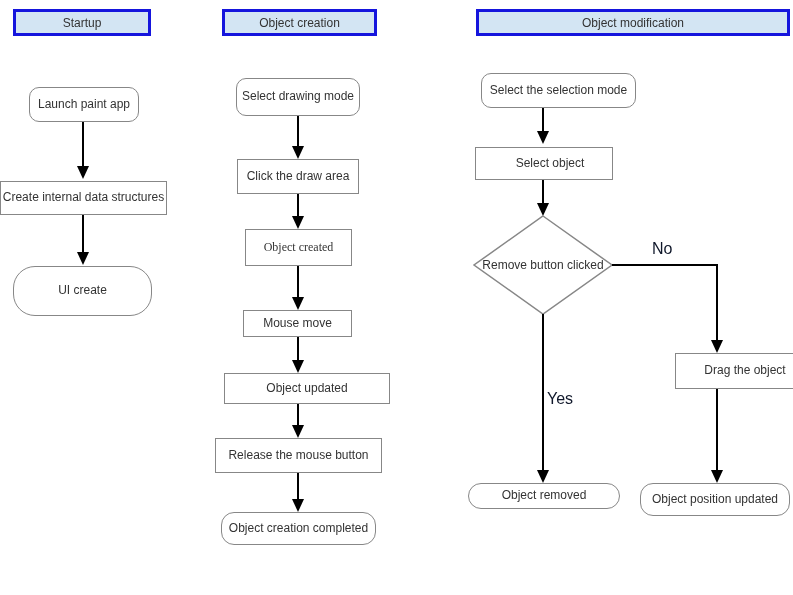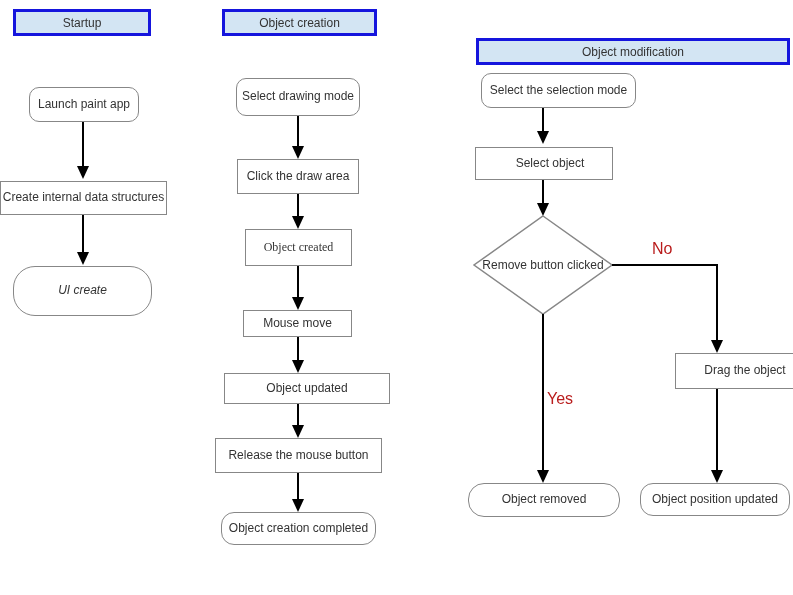--- a/index.html
+++ b/index.html
@@ -18,28 +18,28 @@
   .node{
     position:absolute;box-sizing:border-box;
     border:1.5px solid var(--node-border,#878787);
     background:var(--node-fill,#fff);
     display:flex;align-items:center;justify-content:center;
     font-size:12px;color:var(--text,#333);text-align:center;line-height:1.15;
     white-space:nowrap;
   }
   .rounded{border-radius:10px;}
   .term{border-radius:13px;}
-  .bigterm{border-radius:22px;font-style:italic;}
+  .bigterm{border-radius:22px;}
   .plain{
     position:absolute;box-sizing:border-box;background:transparent;border:none;
     display:flex;align-items:center;justify-content:center;
     font-size:12px;color:var(--text,#333);text-align:center;white-space:nowrap;
   }
   .edge-label{
-    position:absolute;font-size:16px;color:#b91c1c;white-space:nowrap;
+    position:absolute;font-size:16px;color:#0f172a;white-space:nowrap;
   }
   svg line, svg polyline{stroke:var(--arrow,#000);stroke-width:2;fill:none;}
   svg .head{fill:var(--arrow,#000);stroke:none;}
   svg .shape{fill:var(--node-fill,#fff);stroke:var(--node-border,#878787);stroke-width:1.5;}
 </style>
 </head>
 <body>
 
 <div class="canvas">
 
@@ -98,37 +98,37 @@
         <polygon class="head" points="711,340 723,340 717,353"></polygon>
     </g>
     <g>
       <line x1="717" y1="389" x2="717" y2="471"></line>
         <polygon class="head" points="711,470 723,470 717,483"></polygon>
     </g>
   </svg>
 
   <div class="hdr" style="left:13px;top:9px;width:138px;height:27px;">Startup</div>
   <div class="hdr" style="left:222px;top:9px;width:155px;height:27px;">Object creation</div>
-  <div class="hdr" style="left:476px;top:9px;width:314px;height:27px;margin-top:29px;">Object modification</div>
+  <div class="hdr" style="left:476px;top:9px;width:314px;height:27px;">Object modification</div>
 
   <div class="node rounded" style="left:29px;top:87px;width:110px;height:35px;">Launch paint app</div>
   <div class="node" style="left:0px;top:181px;width:167px;height:34px;">Create internal data structures</div>
   <div class="node bigterm" style="left:13px;top:266px;width:139px;height:50px;">UI create</div>
 
   <div class="node rounded" style="left:236px;top:78px;width:124px;height:38px;">Select drawing mode</div>
   <div class="node" style="left:237px;top:159px;width:122px;height:35px;">Click the draw area</div>
   <div class="node" style="left:245px;top:229px;width:107px;height:37px;font-family:Liberation Serif, serif;">Object created</div>
   <div class="node" style="left:243px;top:310px;width:109px;height:27px;">Mouse move</div>
   <div class="node" style="left:224px;top:373px;width:166px;height:31px;">Object updated</div>
   <div class="node" style="left:215px;top:438px;width:167px;height:35px;">Release the mouse button</div>
   <div class="node term" style="left:221px;top:512px;width:155px;height:33px;">Object creation completed</div>
 
   <div class="node rounded" style="left:481px;top:73px;width:155px;height:35px;">Select the selection mode</div>
   <div class="node" style="left:475px;top:147px;width:138px;height:33px;padding-left:12px;">Select object</div>
   <div class="plain" style="left:473px;top:252px;width:140px;height:26px;">Remove button clicked</div>
   <div class="node" style="left:647px;top:353px;width:140px;height:36px;margin-left:28px;">Drag the object</div>
-  <div class="node term" style="left:468px;top:483px;width:152px;height:34px;border-radius:16px;">Object removed</div>
+  <div class="node term" style="left:468px;top:483px;width:152px;height:26px;border-radius:16px;">Object removed</div>
   <div class="node term" style="left:640px;top:483px;width:150px;height:33px;">Object position updated</div>
 
   <div class="edge-label" style="left:652px;top:240px;">No</div>
   <div class="edge-label" style="left:547px;top:390px;">Yes</div>
 
 </div>
 
 </body></html>

